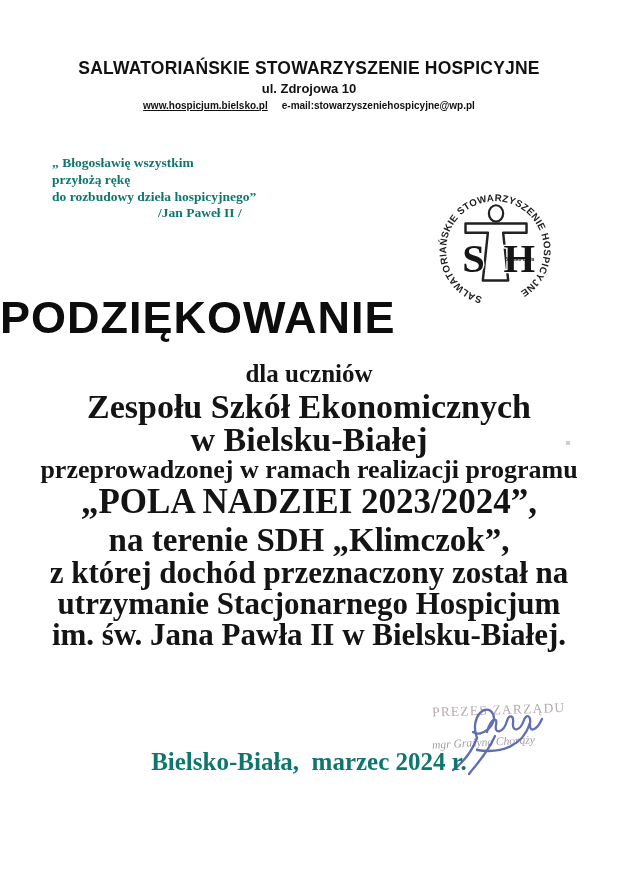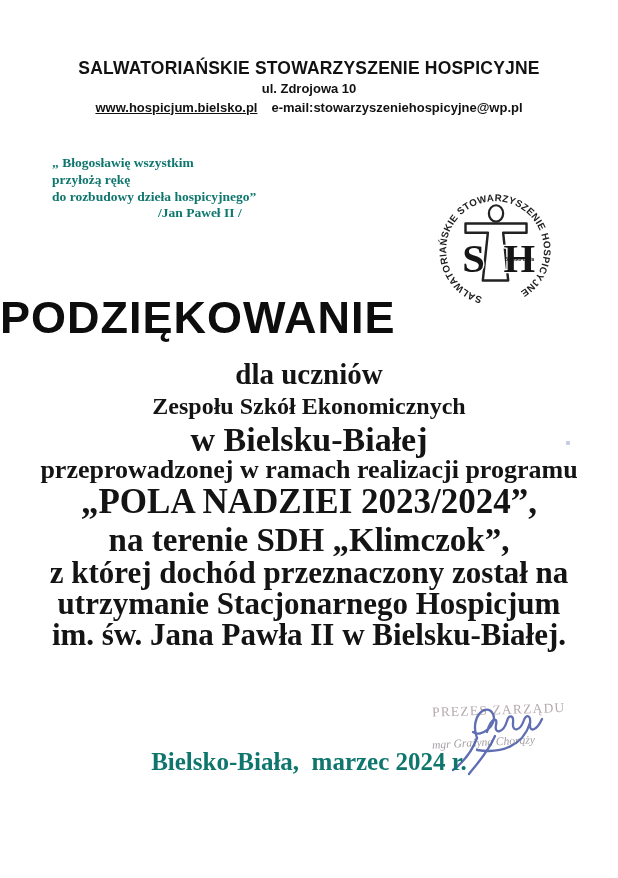--- a/index.html
+++ b/index.html
@@ -13,21 +13,21 @@
   }
   
   .letterhead{
     position:absolute;top:58px;left:0;width:100%;
     text-align:center;
     font-family:"Liberation Sans", sans-serif;
     font-weight:bold;color:#121212;
   }
   .org-name{font-size:17.5px;letter-spacing:.2px;line-height:20px;}
   .addr{font-size:13px;line-height:15.5px;margin-top:3px;}
-  .contact{font-size:13px;margin-top:3px;}
+  .contact{font-size:10px;margin-top:3px;}
   .contact .site{text-decoration:underline;margin-right:14px;}
   
   .quote{
     position:absolute;left:52px;top:155px;
     font-size:13.5px;font-weight:bold;line-height:16.8px;
     color:#0f766e;
   }
   .quote .attr{margin-left:106px;}
   
   .logo{position:absolute;left:438px;top:190px;}
@@ -37,22 +37,22 @@
     text-align:left;
     font-family:"Liberation Sans", sans-serif;
     font-weight:800;font-size:45px;letter-spacing:1px;
     color:#0d0d0d;
   }
   
   .body-text{
     position:absolute;top:358px;left:0;width:100%;
     text-align:center;font-weight:bold;color:#141414;
   }
-  .l1{font-size:29px;line-height:32px;}
-  .l2{font-size:24px;line-height:33px;}
+  .l1{font-size:25px;line-height:32px;}
+  .l2{font-size:34px;line-height:33px;}
   .l3{font-size:34px;line-height:34px;}
   .l4{font-size:27px;line-height:27px;}
   .l5{font-size:26px;line-height:26px;}
   .l6{font-size:35px;line-height:37px;}
   .l7{font-size:33px;line-height:33px;margin-top:4px;}
   .l8{font-size:31px;line-height:31px;}
   .l9{font-size:31px;line-height:31px;}
   .l10{font-size:31px;line-height:31px;}
   
   .stamp-role{

